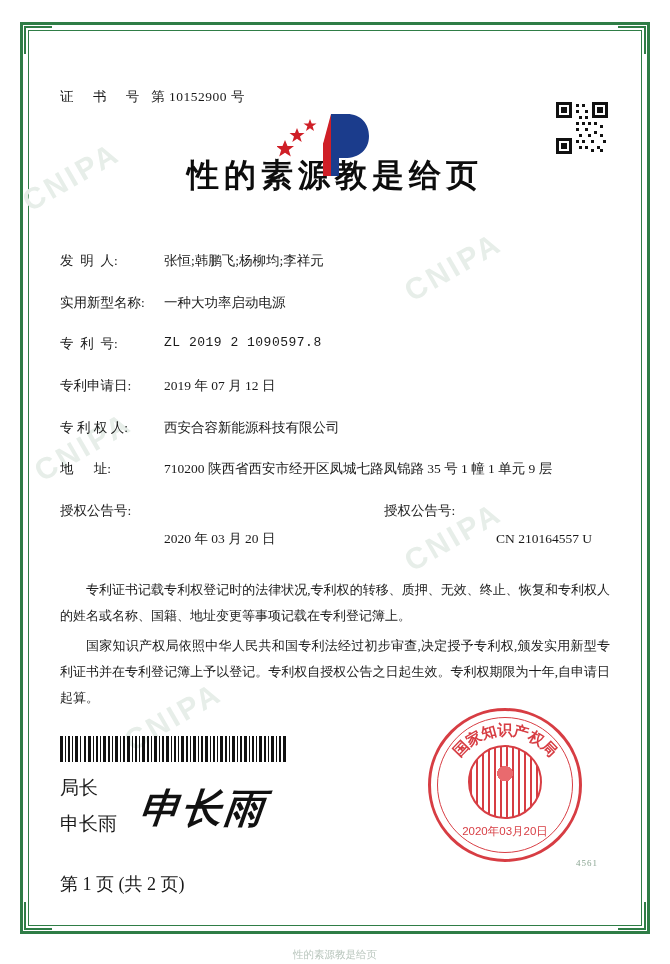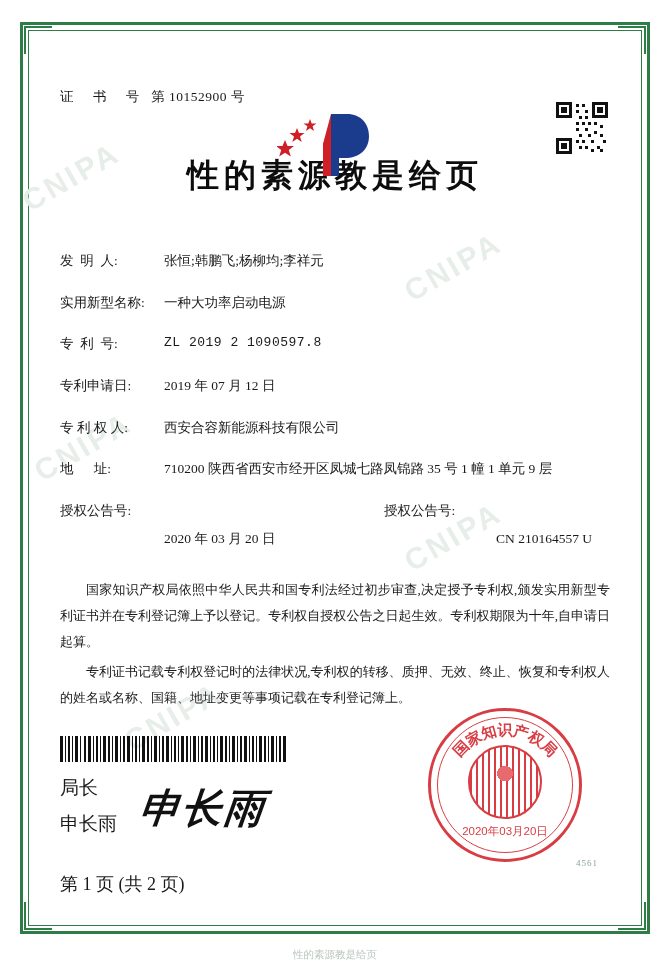--- a/index.html
+++ b/index.html
@@ -357,22 +357,22 @@
       </div>
       <div class="frow two">
         <div class="flabel">授权公告号:</div>
         <div class="fvalue">2020 年 03 月 20 日</div>
         <div class="flabel2">授权公告号:</div>
         <div class="fvalue">CN 210164557 U</div>
       </div>
     </div>
 
     <div class="paragraphs">
+      <p>专利证书记载专利权登记时的法律状况,专利权的转移、质押、无效、终止、恢复和专利权人的姓名或名称、国籍、地址变更等事项记载在专利登记簿上。</p>
       <p>国家知识产权局依照中华人民共和国专利法经过初步审查,决定授予专利权,颁发实用新型专利证书并在专利登记簿上予以登记。专利权自授权公告之日起生效。专利权期限为十年,自申请日起算。</p>
-      <p>专利证书记载专利权登记时的法律状况,专利权的转移、质押、无效、终止、恢复和专利权人的姓名或名称、国籍、地址变更等事项记载在专利登记簿上。</p>
     </div>
 
     <div class="barcode">
       <svg viewBox="0 0 230 26" width="230" height="26" preserveAspectRatio="none">
         <g fill="#111">
           <rect x="0" y="0" width="3" height="26"></rect>
             <rect x="5" y="0" width="1" height="26"></rect>
           <rect x="8" y="0" width="2" height="26"></rect>
             <rect x="12" y="0" width="1" height="26"></rect>
           <rect x="15" y="0" width="3" height="26"></rect>

